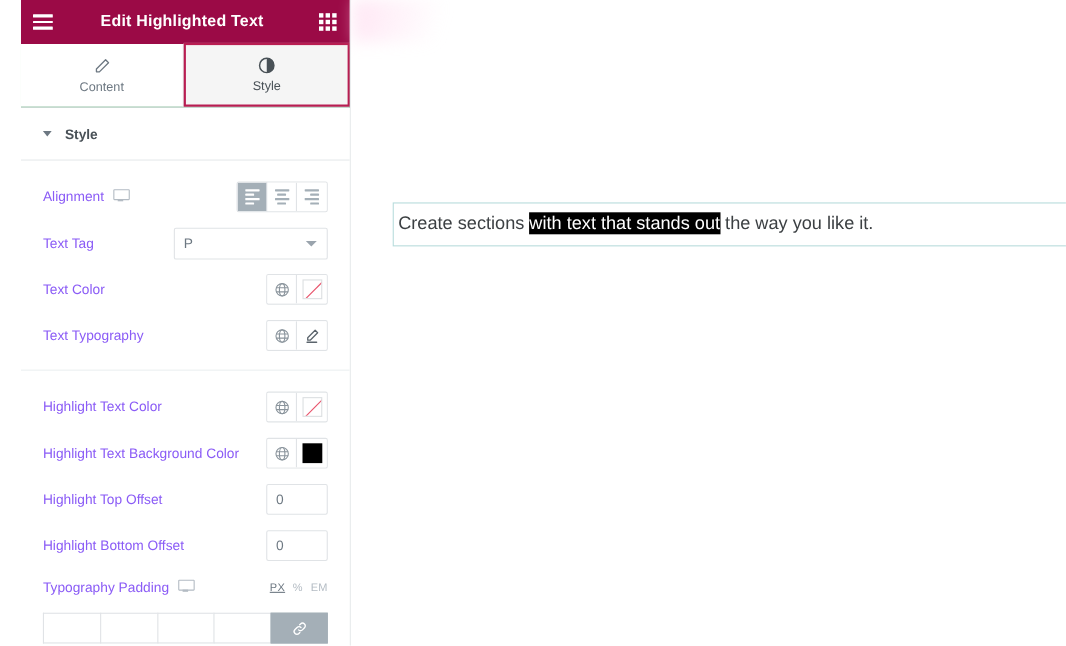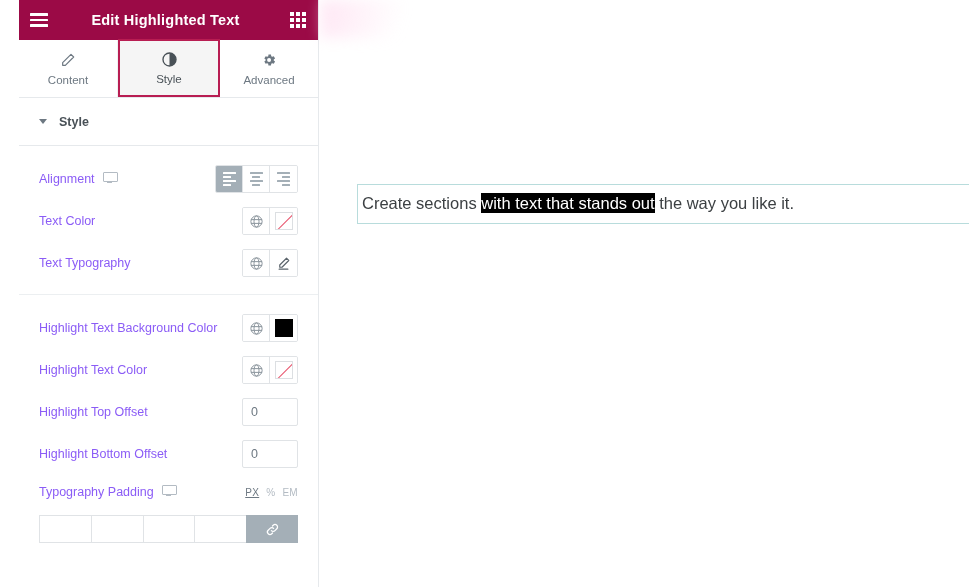--- a/index.html
+++ b/index.html
@@ -248,28 +248,20 @@
       </div>
       <div class="tab active">
         <span class="tab-icon">
           <svg width="17" height="17" viewBox="0 0 24 24">
             <circle cx="12" cy="12" r="9.2" fill="none" stroke="#495157" stroke-width="1.9"></circle>
             <path d="M12 2.8 A9.2 9.2 0 0 1 12 21.2 Z" fill="#495157"></path>
           </svg>
         </span>
         <span class="tab-label">Style</span>
       </div>
-      <div class="tab">
-        <span class="tab-icon">
-          <svg width="16" height="16" viewBox="0 0 24 24" fill="currentColor">
-            <path d="M19.1 12.9a7.4 7.4 0 000-1.8l2-1.5-1.9-3.3-2.3 1a7.6 7.6 0 00-1.6-.9L15 3.7h-3.8l-.3 2.6c-.6.2-1.1.5-1.6.9l-2.3-1L5 9.6l2 1.5a7.4 7.4 0 000 1.8l-2 1.5 1.9 3.3 2.3-1c.5.4 1 .7 1.6.9l.3 2.6H15l.3-2.6c.6-.2 1.1-.5 1.6-.9l2.3 1 1.9-3.3-2-1.5zM12.1 15a3 3 0 110-6 3 3 0 010 6z"></path>
-          </svg>
-        </span>
-        <span class="tab-label">Advanced</span>
-      </div>
     </div>
 
     <div class="section-head">
       <span class="caret"></span>
       <span class="section-title">Style</span>
     </div>
 
     <div class="ctrl-group">
 
       <div class="row">
@@ -298,20 +290,29 @@
             <span class="align-ic align-right">
                 <i></i>
                 <i></i>
                 <i></i>
                 <i></i>
               </span>
           </div>
         </div>
       </div>
 
+      <div class="row">
+        <div class="label">
+          <span>Text Tag</span>
+        </div>
+        <div class="select-wrap">
+          <span class="sel-val">P</span>
+          <span class="sel-caret"></span>
+        </div>
+      </div>
 
       <div class="row">
         <div class="label">
           <span>Text Color</span>
         </div>
         <div class="ctl-pair">
           <div class="cbox">
             <svg width="15" height="15" viewBox="0 0 24 24" fill="none" stroke="#8a949c" stroke-width="1.6">
               <circle cx="12" cy="12" r="9"></circle>
               <ellipse cx="12" cy="12" rx="4" ry="9"></ellipse>
@@ -344,50 +345,50 @@
           </div>
         </div>
       </div>
 
     </div>
 
     <div class="ctrl-group divided">
 
       <div class="row">
         <div class="label">
-          <span>Highlight Text Background Color</span>
+          <span>Highlight Text Color</span>
         </div>
         <div class="ctl-pair">
           <div class="cbox">
             <svg width="15" height="15" viewBox="0 0 24 24" fill="none" stroke="#8a949c" stroke-width="1.6">
               <circle cx="12" cy="12" r="9"></circle>
               <ellipse cx="12" cy="12" rx="4" ry="9"></ellipse>
               <path d="M3.2 9h17.6M3.2 15h17.6"></path>
             </svg>
           </div>
           <div class="cbox">
-            <span class="swatch-black"></span>
-          </div>
-        </div>
-      </div>
-
-      <div class="row">
-        <div class="label">
-          <span>Highlight Text Color</span>
+            <span class="swatch-none"></span>
+          </div>
+        </div>
+      </div>
+
+      <div class="row">
+        <div class="label">
+          <span>Highlight Text Background Color</span>
         </div>
         <div class="ctl-pair">
           <div class="cbox">
             <svg width="15" height="15" viewBox="0 0 24 24" fill="none" stroke="#8a949c" stroke-width="1.6">
               <circle cx="12" cy="12" r="9"></circle>
               <ellipse cx="12" cy="12" rx="4" ry="9"></ellipse>
               <path d="M3.2 9h17.6M3.2 15h17.6"></path>
             </svg>
           </div>
           <div class="cbox">
-            <span class="swatch-none"></span>
+            <span class="swatch-black"></span>
           </div>
         </div>
       </div>
 
       <div class="row">
         <div class="label">
           <span>Highlight Top Offset</span>
         </div>
         <input class="num-input" type="text" value="0" style="">
       </div>

